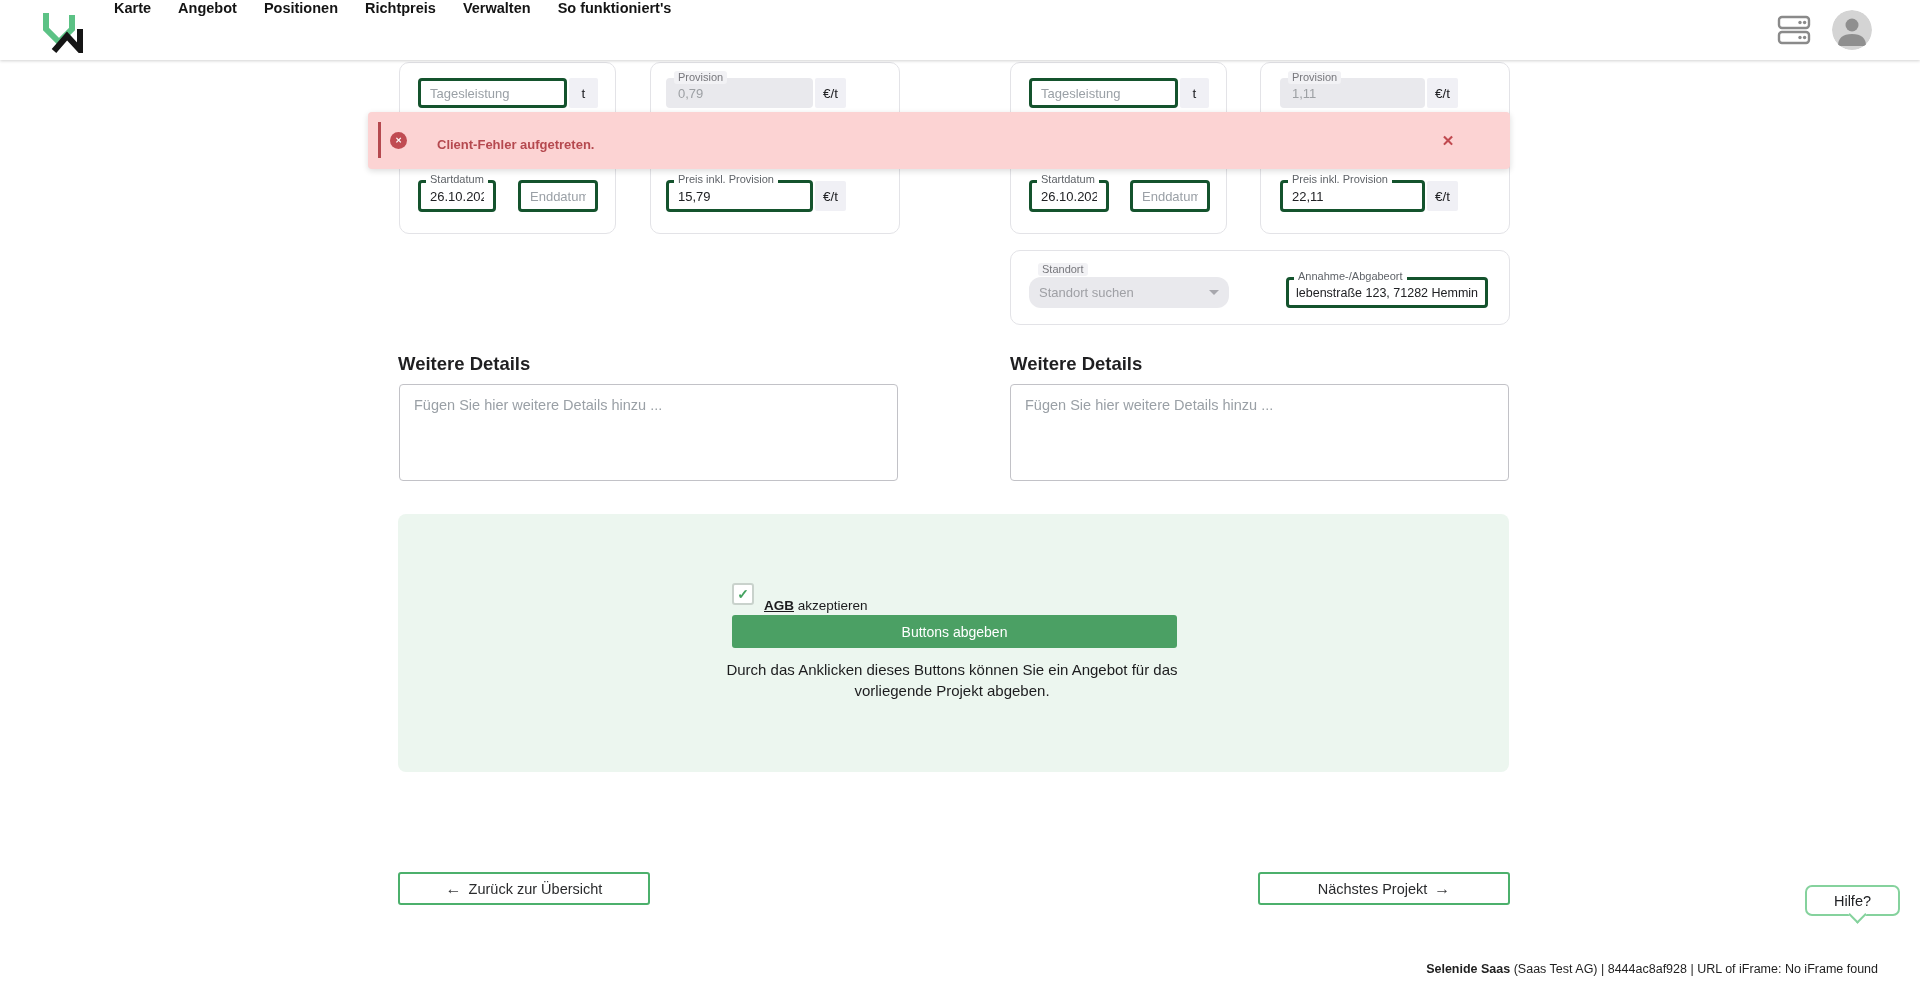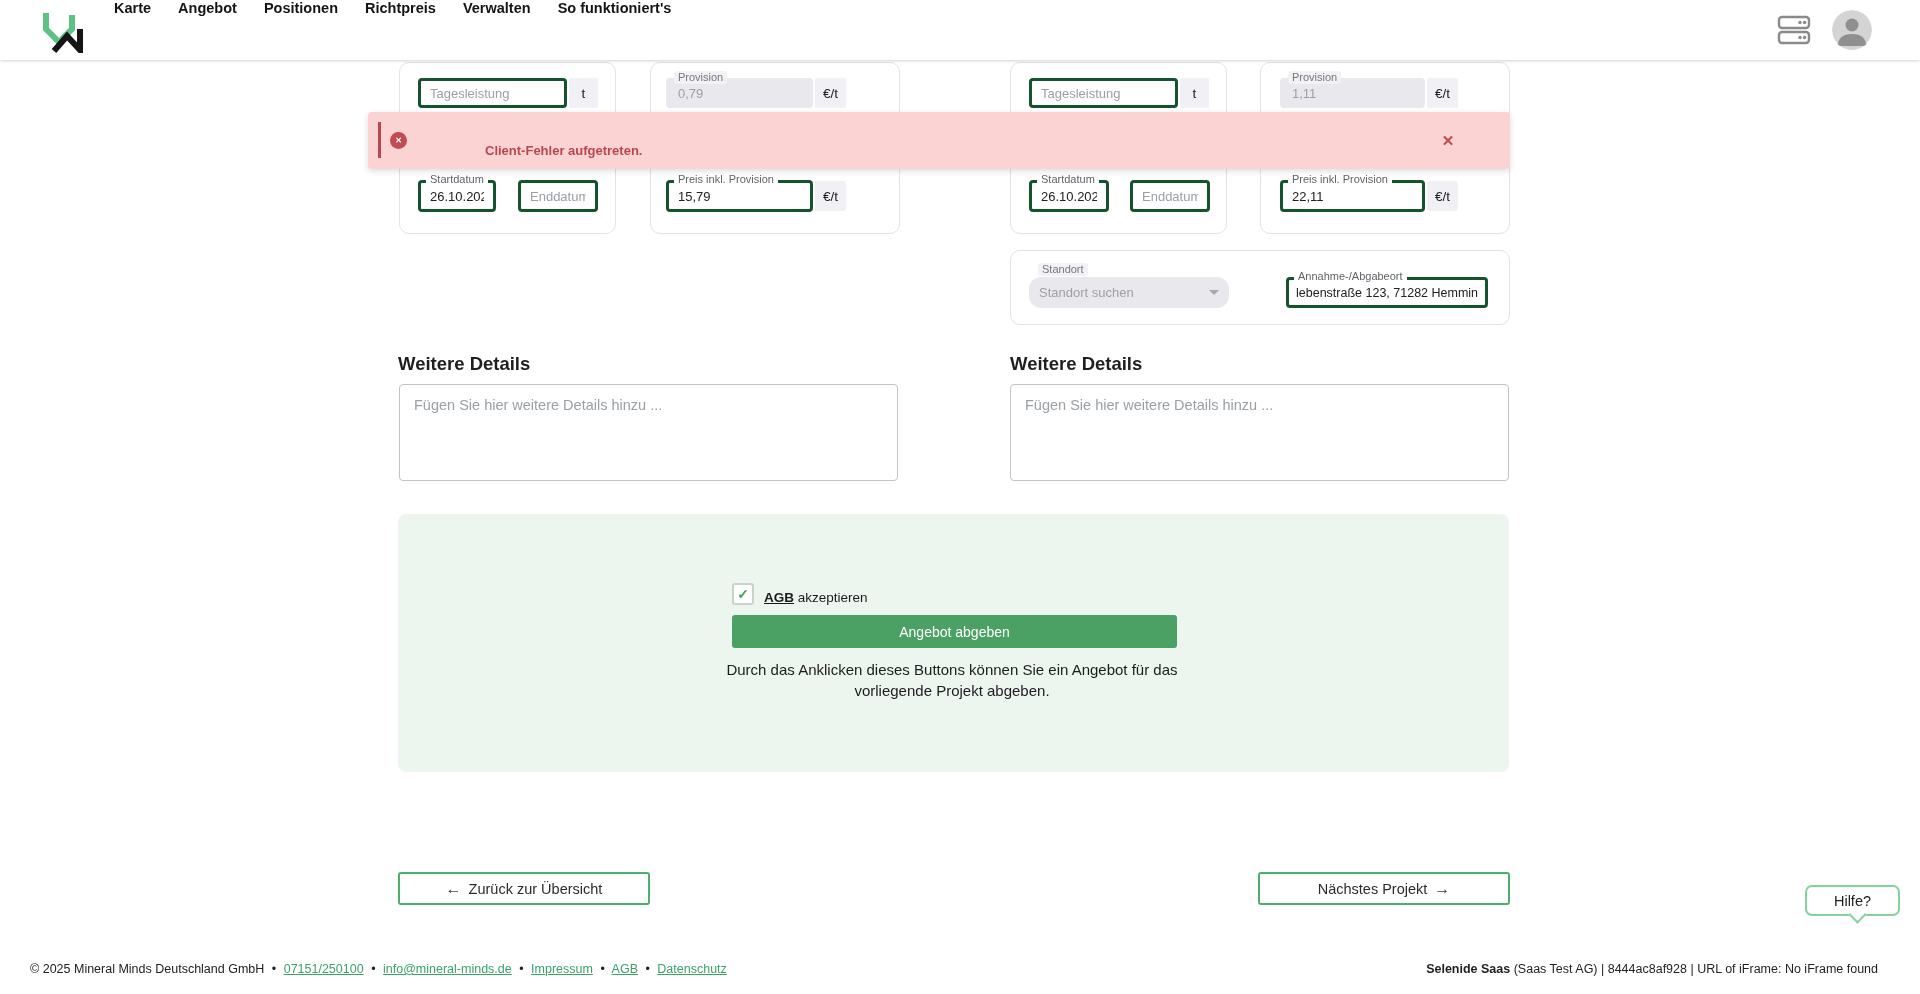--- a/index.html
+++ b/index.html
@@ -35,38 +35,38 @@
                padding:0 10px; font-size:13px; color:#9fa0a5; z-index:2; }
   .chevron { width:0; height:0; border-left:5px solid transparent; border-right:5px solid transparent;
              border-top:5px solid #a7a7ad; margin-left:auto; }
 
   
   #banner { position:absolute; left:368px; top:112px; width:1142px; height:57px; background:#fcd3d3;
             border-radius:4px; box-shadow:0 2px 6px rgba(0,0,0,.14); z-index:40; }
   #banner .accent { position:absolute; left:10px; top:10px; width:3px; height:36px; background:#b5494f; }
   #banner .errcircle { position:absolute; left:22px; top:20px; width:17px; height:17px; border-radius:50%;
             background:#c04b52; color:#fff; font-size:8px; font-weight:700; display:flex; align-items:center; justify-content:center; }
-  #banner .msg { position:absolute; left:69px; top:10px; height:57px; display:flex; align-items:center;
-            font-size:13px; font-weight:700; color:#b5494f;margin-left:48px; }
+  #banner .msg { position:absolute; left:69px; top:4px; height:57px; display:flex; align-items:center;
+            font-size:13px; font-weight:700; color:#b5494f; }
   #banner .close { position:absolute; left:1069px; top:18px; width:22px; height:22px; display:flex; align-items:center;
             justify-content:center; color:#c0494f; font-size:15px; font-weight:700; cursor:pointer; }
 
   
   .section-h { position:absolute; font-size:18.5px; font-weight:700; color:#1f1f21; z-index:2; }
   .details-ta { position:absolute; border:1px solid #c2c2c7; border-radius:4px; background:#fff; resize:none;
             font-family:inherit; font-size:14.5px; color:#202124; padding:12px 14px; outline:none; z-index:2; }
   .details-ta::placeholder { color:#9aa0a6; }
 
   
   #offer { position:absolute; left:398px; top:514px; width:1111px; height:258px; background:#ecf6ef;
            border-radius:8px; z-index:2; }
   #agb-check { position:absolute; left:334px; top:69px; width:22px; height:22px; background:#fff;
            border:2px solid #c9d2cc; border-radius:3px; display:flex; align-items:center; justify-content:center;
            color:#44a360; font-size:14px; font-weight:700; cursor:pointer; }
-  #agb-label { position:absolute; left:366px; top:76px; font-size:13.5px; color:#1b1b1d; }
+  #agb-label { position:absolute; left:366px; top:84px; font-size:13.5px; color:#1b1b1d; }
   #agb-label .lnk { font-weight:700; text-decoration:underline; cursor:pointer; color:#1b1b1d; }
   #submit-btn { position:absolute; left:334px; top:101px; width:445px; height:33px; background:#4ba064;
            border:none; border-radius:3px; color:#fff; font-family:inherit; font-size:14px; cursor:pointer; }
   #offer-desc { position:absolute; left:294px; top:146px; width:520px; text-align:center; font-size:15px;
            line-height:20.5px; color:#1c1c1e; }
 
   
   .btn { position:absolute; display:flex; align-items:center; justify-content:center; background:#fff;
          font-family:inherit; cursor:pointer; z-index:2; }
   #btn-abbrechen { left:1259px; top:790px; width:251px; height:33px; border:1px solid #dcdce0;
@@ -212,52 +212,39 @@
   <h2 class="section-h" style="left:1010px;top:353px;">Weitere Details</h2>
   <textarea class="details-ta" style="left: 1010px; top: 384px; width: 499px; height: 97px;" placeholder="Fügen Sie hier weitere Details hinzu ..."></textarea>
 
   <div id="offer">
     <div id="agb-check">
         <span>✓</span>
       </div>
     <div id="agb-label">
       <span class="lnk">AGB</span><span> akzeptieren</span>
     </div>
-    <button id="submit-btn">Angebot abgeben</button>
+    <button id="submit-btn">Buttons abgeben</button>
     <p id="offer-desc">Durch das Anklicken dieses Buttons können Sie ein Angebot für das vorliegende Projekt abgeben.</p>
   </div>
 
 
   <button class="btn" id="btn-zurueck">
     <span class="arrow">←</span>
     <span>Zurück zur Übersicht</span>
   </button>
 
   <button class="btn" id="btn-naechstes">
     <span>Nächstes Projekt</span>
     <span class="arrow">→</span>
   </button>
 
   <div id="help">
     <span class="tail"></span>
     <span class="hlabel">Hilfe?</span>
   </div>
 
   <div id="footer">
-    <div id="footer-left">
-      <span>© 2025 Mineral Minds Deutschland GmbH</span>
-      <span class="sep">•</span>
-      <a>07151/250100</a>
-      <span class="sep">•</span>
-      <a>info@mineral-minds.de</a>
-      <span class="sep">•</span>
-      <a>Impressum</a>
-      <span class="sep">•</span>
-      <a>AGB</a>
-      <span class="sep">•</span>
-      <a>Datenschutz</a>
-    </div>
     <div id="footer-right">
       <b>Selenide Saas</b><span> (Saas Test AG) | 8444ac8af928 | URL of iFrame: No iFrame found</span>
     </div>
   </div>
 
 </div>
 
 </body></html>

